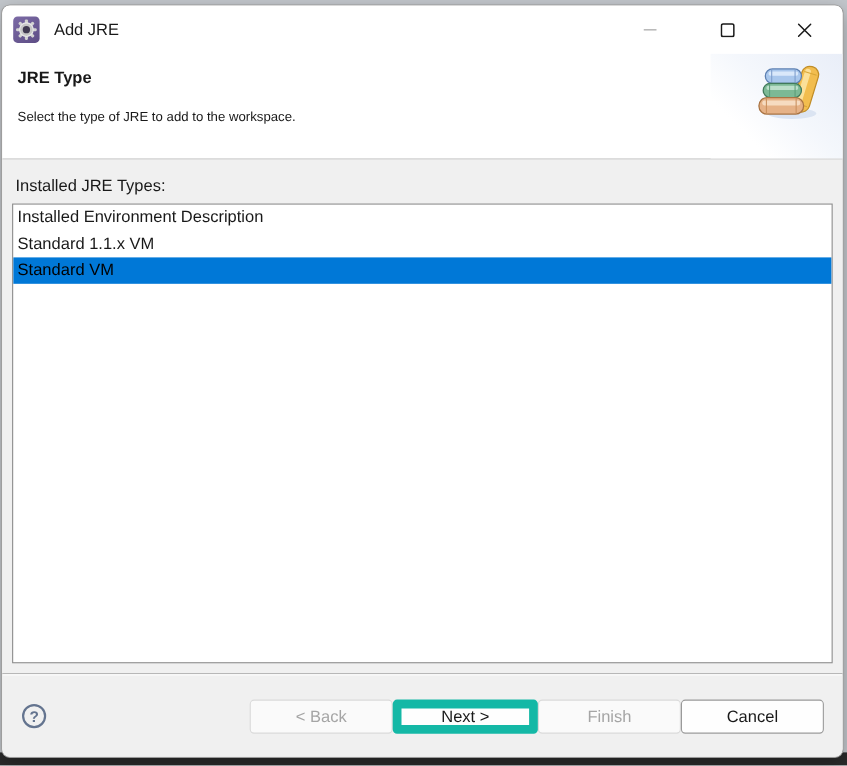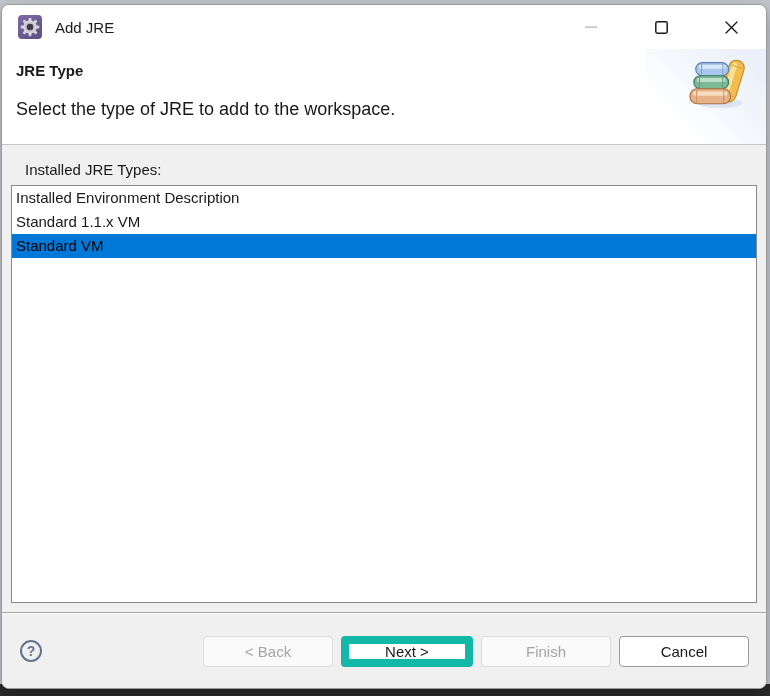--- a/index.html
+++ b/index.html
@@ -22,21 +22,21 @@
     box-shadow:0 6px 18px rgba(0,0,0,.28);
     display:flex;flex-direction:column;
     box-sizing:border-box;
     overflow:hidden;
   }
   
   .titlebar{
     height:44px;flex:0 0 44px;
     display:flex;align-items:center;
     background:#ffffff;
-    padding-left:16px;
+    padding-left:10px;
     justify-content:flex-end;
   }
   .app-icon{
     width:24px;height:24px;border-radius:4px;
     background:linear-gradient(145deg,#7c6ba6 0%,#5d4d85 100%);
     display:flex;align-items:center;justify-content:center;
     flex:0 0 24px;
   }
   .titlebar-text{
     margin-left:13px;font-size:15px;color:#191919;
@@ -61,35 +61,35 @@
     position:absolute;top:0;right:0;width:120px;height:95px;
     background:linear-gradient(225deg,#e9eef8 0%,#f4f7fc 45%,#ffffff 75%);
     pointer-events:none;
   }
   .header-title{
     position:absolute;left:14px;top:13px;
     font-size:15px;font-weight:bold;color:#191919;
   }
   .header-desc{
     position:absolute;left:14px;top:50px;
-    font-size:18px;color:#191919;
+    font-size:12px;color:#191919;
   }
   .header-icon{
     position:absolute;right:20px;top:5px;
   }
   
   .content{
     flex:1 1 auto;
     background:#f0f0f0;
     padding:0 9px;
     box-sizing:border-box;
     display:flex;flex-direction:column;
   }
   .list-label{
-    margin:16px 0 7px 14px;
+    margin:16px 0 7px 3px;
     font-size:15px;color:#191919;
   }
   .jre-list{
     background:#ffffff;
     border:1px solid #8a8a8a;
     height:418px;
     box-sizing:border-box;
     overflow:hidden;
   }
   .jre-row{
@@ -116,21 +116,21 @@
   }
   .help-btn{
     width:22px;height:22px;border-radius:50%;
     border:2px solid #64748f;
     color:#64748f;
     font-size:14px;font-weight:bold;
     display:flex;align-items:center;justify-content:center;
     box-sizing:border-box;
   }
   .btn-group{
-    margin-left:auto;display:flex;gap:8px;
+    margin-left:auto;display:flex;
   }
   .btn{
     min-width:130px;height:31px;
     border-radius:4px;
     font-size:15px;
     font-family:"Liberation Sans","DejaVu Sans",sans-serif;
     display:flex;align-items:center;justify-content:center;
     box-sizing:border-box;
     background:#fefefe;
     border:1px solid #9a9a9a;

